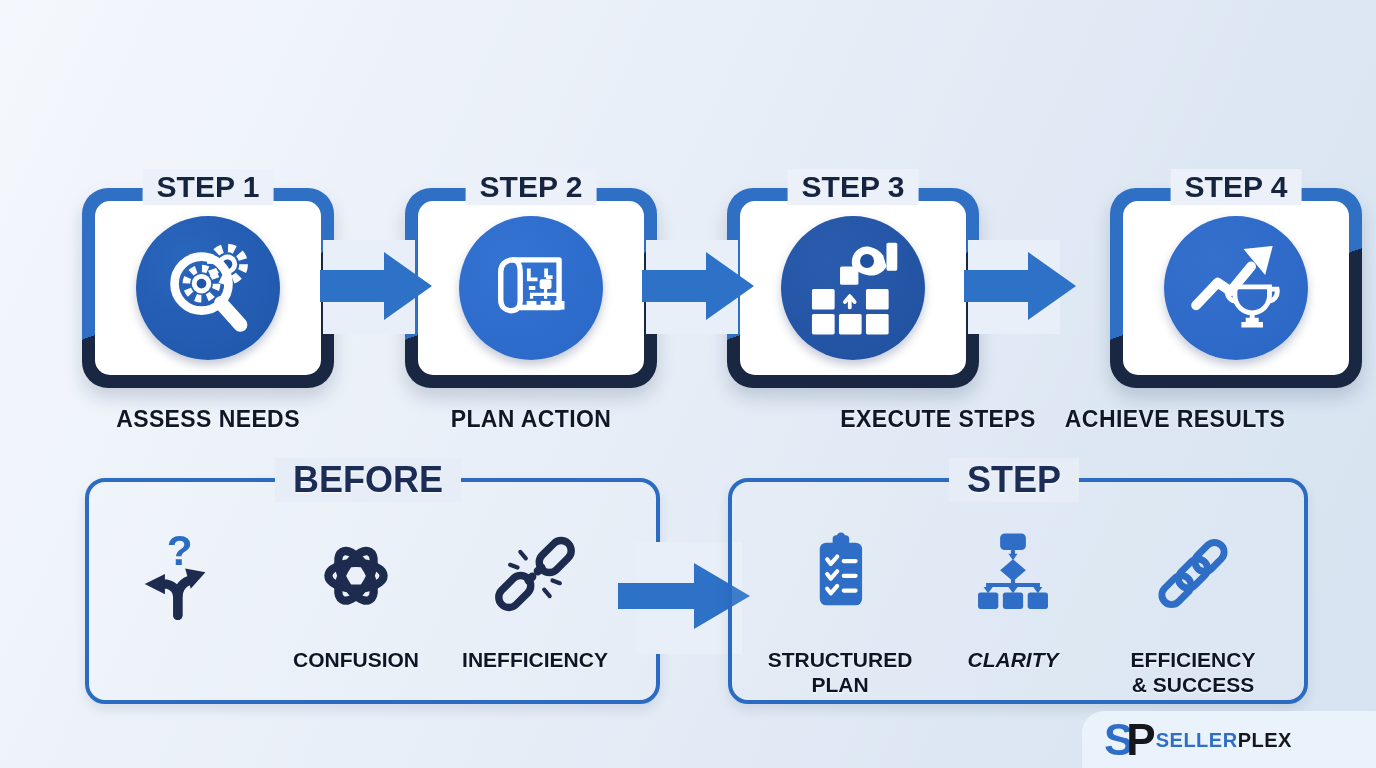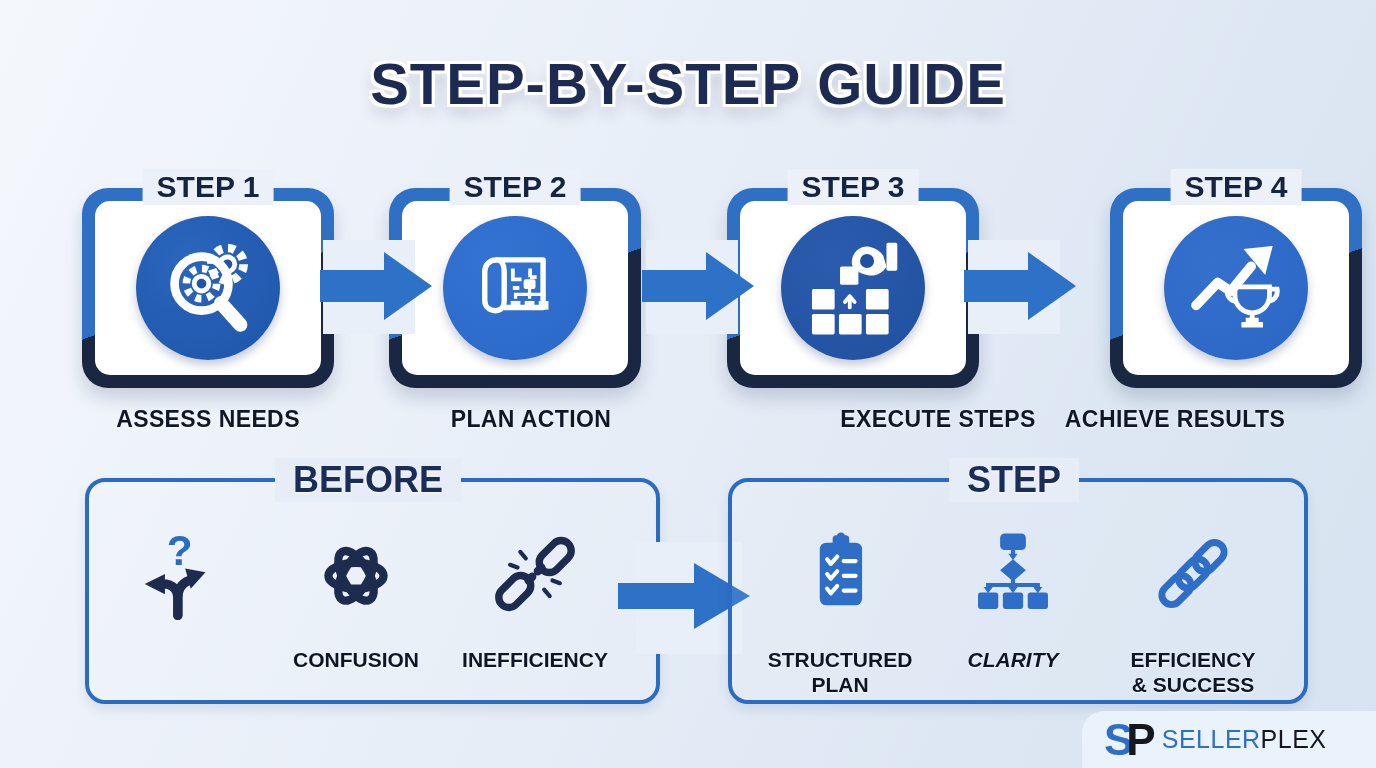--- a/index.html
+++ b/index.html
@@ -62,51 +62,50 @@
     font-size:21px;font-weight:800;color:#0e1626;line-height:1.18;white-space:pre-line;
     text-shadow:0 1px 2px rgba(255,255,255,.85);
   }
   
   .logo-box{
     position:absolute;left:1082px;top:711px;width:294px;height:57px;
     background:#eaf2fc;border-radius:22px 0 0 0;display:flex;align-items:center;padding-left:22px;box-sizing:border-box;
   }
   .mono-s{font-size:44px;font-weight:900;color:#2e6ec6;letter-spacing:-3px;line-height:1;}
   .mono-p{font-size:44px;font-weight:900;color:#15171c;letter-spacing:0;line-height:1;margin-left:-4px;}
-  .brand{margin-left:6px;font-size:25px;font-weight:400;letter-spacing:.5px;line-height:1;}
+  .brand{font-size:20px;font-weight:700;letter-spacing:.5px;line-height:1;}
   .brand-primary{color:#2e6ec6;}
   .brand-secondary{color:#15171c;}
 </style>
 </head>
 <body>
 
 <div class="canvas">
 
-  <div class="main-title">STEP-BY-STEP GUIDE</div>
 
   <div class="card" style="left:82px;top:188px;">
     <div class="card-inner">
       <div class="circle c1">
         <svg viewBox="0 0 100 100">
           <circle cx="68" cy="28" r="15" fill="none" stroke="#fff" stroke-width="8" stroke-dasharray="6.5 5.3"></circle>
           <circle cx="68" cy="28" r="9" fill="#fff"></circle>
           <circle cx="68" cy="28" r="4.5" fill="#1e55a9"></circle>
           <circle cx="44" cy="46" r="25" fill="none" stroke="#fff" stroke-width="8"></circle>
           <line x1="62" y1="64" x2="80" y2="84" stroke="#fff" stroke-width="13" stroke-linecap="round"></line>
           <circle cx="44" cy="46" r="14" fill="none" stroke="#fff" stroke-width="7" stroke-dasharray="5.5 5.5"></circle>
           <circle cx="44" cy="46" r="9" fill="#fff"></circle>
           <circle cx="44" cy="46" r="4.5" fill="#1e55a9"></circle>
         </svg>
       </div>
     </div>
     <div class="chip">STEP 1</div>
   </div>
   <div class="caption" style="left:208px;">ASSESS NEEDS</div>
 
-  <div class="card" style="left:389px;top:188px;">
+  <div class="card" style="left:405px;top:188px;">
     <div class="card-inner">
       <div class="circle c2">
         <svg viewBox="0 0 100 100">
           <g stroke="#fff" fill="none" stroke-width="5" stroke-linejoin="round" stroke-linecap="round">
             <path d="M33 24 H76 V68 H40"></path>
             <path d="M33 24 C26 24 22 29 22 35 V61 C22 67 26 71 32 71 C38 71 40 66 40 62 V35 C40 29 38 24 33 24 Z"></path>
           </g>
           <g stroke="#fff" fill="none" stroke-width="3.5">
             <path d="M48 32 v10 h8 M64 32 v8 M70 40 h-6 M48 50 h6"></path>
           </g>

